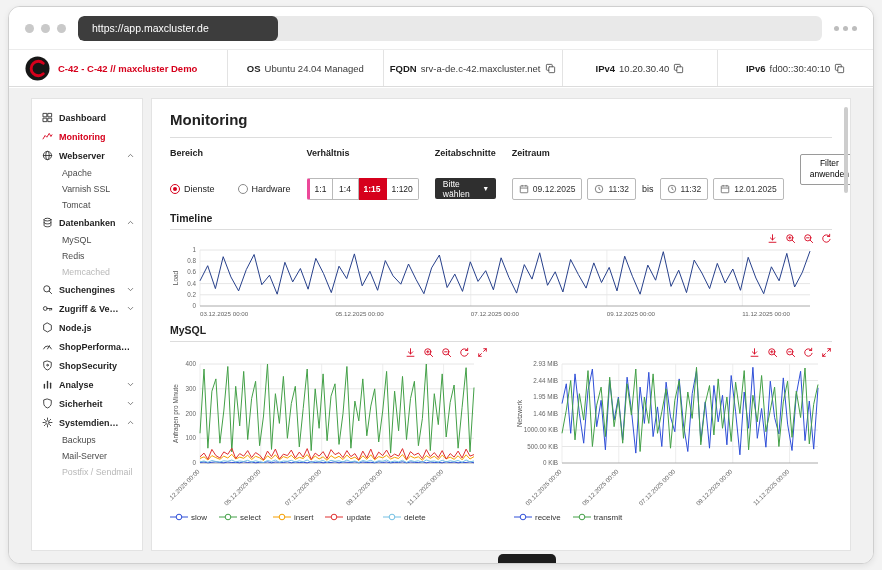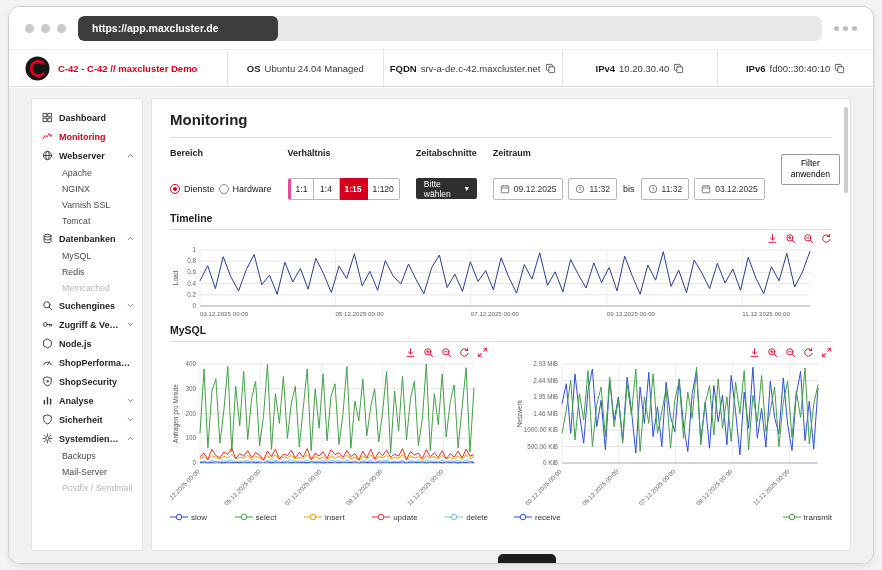--- a/index.html
+++ b/index.html
@@ -5,21 +5,21 @@
   * { box-sizing: border-box; margin: 0; padding: 0; }
   html,body { width:882px; height:570px; overflow:hidden; }
   body { background:#f3f3f3; font-family:"Liberation Sans","DejaVu Sans",sans-serif; color:#222; }
   svg text { font-family:"Liberation Sans","DejaVu Sans",sans-serif; }
 
   .window { position:absolute; left:8px; top:6px; right:8px; bottom:6px; background:#fff;
             border:1px solid #cfcfcf; border-radius:12px; overflow:hidden;
             box-shadow:0 2px 6px rgba(0,0,0,.08); }
 
   
-  .chrome { height:42px; display:flex; align-items:center; padding:0 16px; gap:12px; background:#fff;font-weight:bold; }
+  .chrome { height:42px; display:flex; align-items:center; padding:0 16px; gap:12px; background:#fff; }
   .traffic { display:flex; gap:7px; }
   .tdot { width:9px; height:9px; border-radius:50%; background:#c9c9c9; }
   .urlbar { flex:1; height:25px; background:#e9e9e9; border-radius:6px; position:relative; overflow:hidden; }
   .urlpill { position:absolute; left:0; top:0; bottom:0; width:200px; background:#3d3d3d; border-radius:6px;
              color:#fff; font-size:10.5px; display:flex; align-items:center; padding:0 14px; white-space:nowrap; }
   .menu-dots { display:flex; gap:4px; }
   .mdot { width:5px; height:5px; border-radius:50%; background:#bdbdbd; }
 
   
   .appheader { height:38px; border-top:1px solid #ececec; border-bottom:1px solid #dcdcdc;
@@ -51,21 +51,21 @@
   .muted { color:#b8b8b8 !important; }
 
   .main { flex:1; background:#fff; border:1px solid #e3e3e3; position:relative;
           padding:12px 18px 6px; overflow:hidden; min-width:0; }
   .page-title { font-size:15px; font-weight:700; padding-bottom:9px; border-bottom:1px solid #ddd;
                 margin-bottom:10px; }
 
   
   .filters { display:flex; gap:16px; align-items:flex-start; margin-bottom:12px; }
   .flabel { font-size:9px; font-weight:700; margin-bottom:20px; display:block; }
-  .radio-row { display:flex; gap:4px; align-items:center; height:22px; }
+  .radio-row { display:flex; gap:23px; align-items:center; height:22px; }
   .radio { display:flex; align-items:center; gap:4px; font-size:9px; cursor:pointer; }
   .rdot { width:10px; height:10px; border:1px solid #8a8a8a; border-radius:50%; position:relative; background:#fff; }
   .rdot.sel { border-color:#d6001c; }
   .rdot.sel::after { content:""; position:absolute; inset:2px; background:#d6001c; border-radius:50%; }
   .ratio { display:flex; }
   .ratio .cell { min-width:26px; height:22px; border:1px solid #b9b9b9; border-left:none;
                  display:flex; align-items:center; justify-content:center; font-size:8.5px; padding:0 5px; cursor:pointer; }
   .ratio .cell:first-child { border-left:3px solid #ec4899; border-radius:2px 0 0 2px; }
   .ratio .cell:last-child { border-radius:0 2px 2px 0; }
   .ratio .cell.active { background:#d6001c; border-color:#d6001c; color:#fff; font-weight:700; }
@@ -85,21 +85,21 @@
   .section-h { font-size:10.5px; font-weight:700; margin-top:3px; padding-bottom:5px;
                border-bottom:1px solid #ddd; }
   .tools { display:flex; justify-content:flex-end; gap:7px; color:#d6001c; margin:3px 0 1px; }
   .tool { display:inline-flex; cursor:pointer; }
   .tool svg { width:11px; height:11px; }
   .chart { width:100%; }
   #timeline-chart { height:76px; }
   .mysql-row { display:flex; gap:26px; margin-top:2px; }
   .chart-block { flex:1; min-width:0; }
   #queries-chart, #network-chart { height:150px; }
-  .legend { display:flex; justify-content:space-between; gap:12px; margin-top:3px; font-size:8px;
+  .legend { display:flex; justify-content:flex-start; gap:12px; margin-top:3px; font-size:8px;
             color:#333; align-items:center; }
   .legend-item { display:flex; align-items:center; gap:3px; cursor:pointer; }
 
   .vscroll { position:absolute; right:2px; top:8px; width:4px; height:86px; background:#cdcdcd; border-radius:2px; }
   .bottom-pill { position:absolute; left:calc(60% - 29px); bottom:0; width:58px; height:9px;
                  background:#1d1d1d; border-radius:5px 5px 0 0; }
 </style>
 </head>
 <body>
 
@@ -198,21 +198,20 @@
             </svg>
           </span>
           <span class="lbl">Webserver</span>
           <span class="chev">
             <svg viewBox="0 0 16 16" fill="none" stroke="currentColor" stroke-width="1.3" stroke-linecap="round" stroke-linejoin="round">
               <polyline points="4,10 8,6 12,10"></polyline>
             </svg>
           </span>
         </div>
         <div class="side-child">Apache</div>
-        <div class="side-child">NGINX</div>
         <div class="side-child">Varnish SSL</div>
         <div class="side-child">Tomcat</div>
         <div class="side-item">
           <span class="ic">
             <svg viewBox="0 0 16 16" fill="none" stroke="currentColor" stroke-width="1.3" stroke-linecap="round" stroke-linejoin="round">
               <ellipse cx="8" cy="3.8" rx="5" ry="2"></ellipse>
               <path d="M3 3.8v8.4c0 1.1 2.2 2 5 2s5-.9 5-2V3.8"></path>
               <path d="M3 8c0 1.1 2.2 2 5 2s5-.9 5-2"></path>
             </svg>
           </span>
@@ -396,21 +395,21 @@
                 </svg>
               <span>11:32</span>
             </span>
             <span class="databox">
               <svg viewBox="0 0 16 16" fill="none" stroke="currentColor" stroke-width="1.3">
                   <rect x="2" y="3" width="12" height="11" rx="1"></rect>
                   <line x1="2" y1="6.5" x2="14" y2="6.5"></line>
                   <line x1="5" y1="1.5" x2="5" y2="4.2"></line>
                   <line x1="11" y1="1.5" x2="11" y2="4.2"></line>
                 </svg>
-              <span>03.12.2025</span>
+              <span>12.01.2025</span>
             </span>
           </div>
         </div>
         <button class="apply-btn">Filter anwenden</button>
       </div>
 
       <h2 class="section-h">Timeline</h2>
       <div class="tools">
           <span class="tool">
             <svg viewBox="0 0 16 16" fill="none" stroke="currentColor" stroke-width="1.3" stroke-linecap="round" stroke-linejoin="round">

